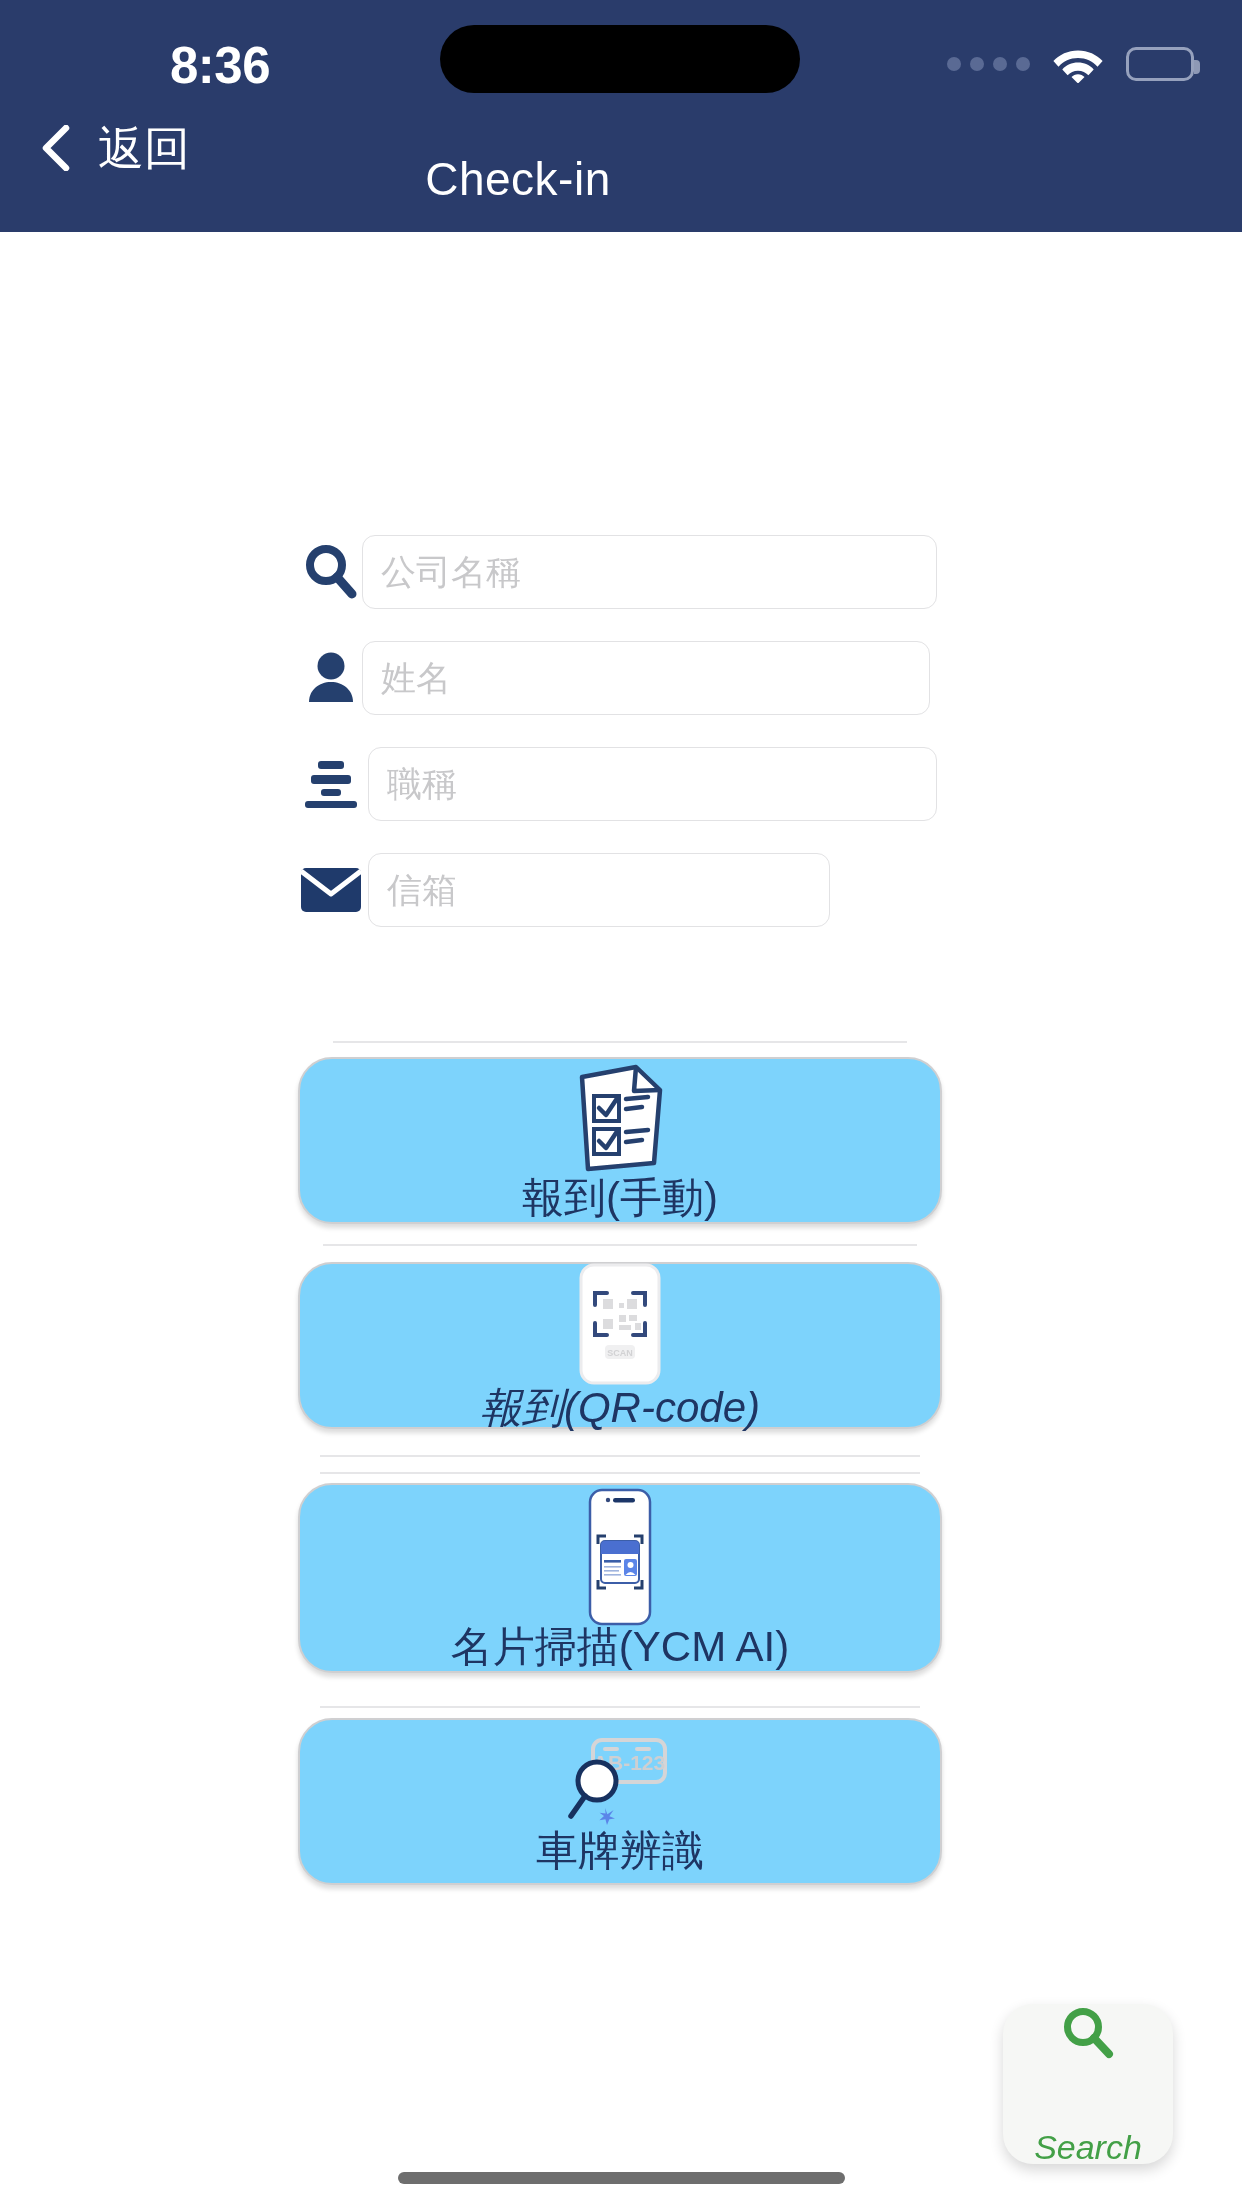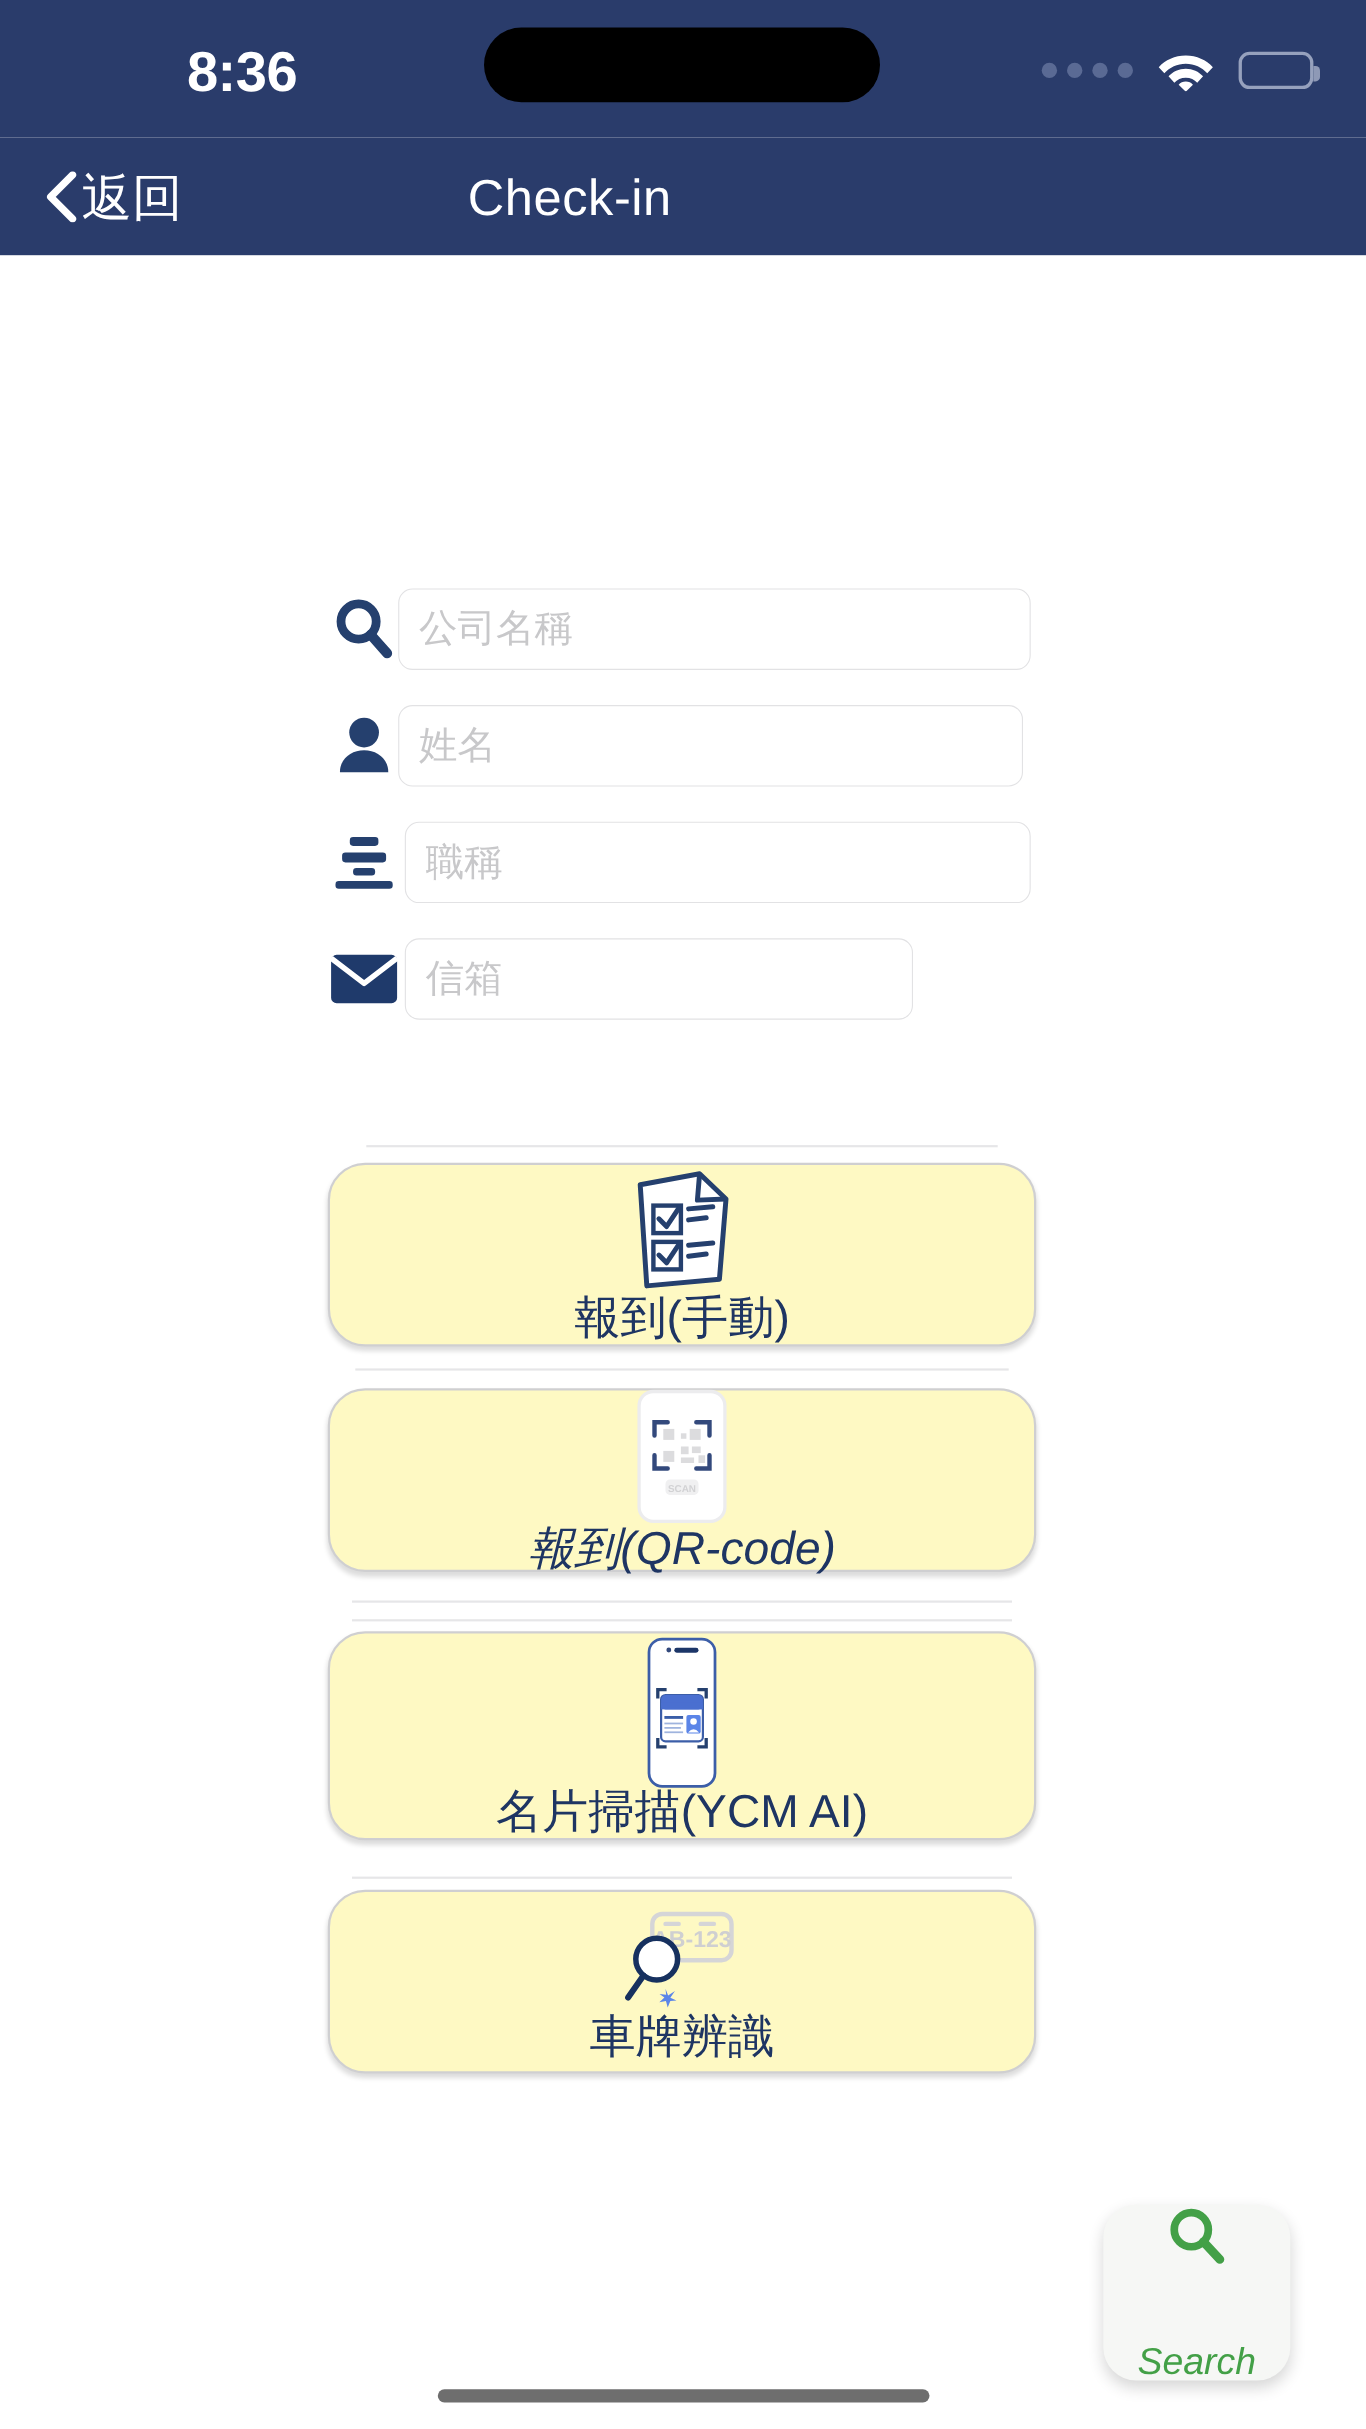--- a/index.html
+++ b/index.html
@@ -45,21 +45,21 @@
     border-radius:0 4px 4px 0; background:#8e99b6;
   }
 
   
   .navbar{
     position:absolute; left:0; top:125px; width:1242px; height:107px;
     background:#2a3c6b;
   }
   .nav-back{
     position:absolute; left:20px; top:0; height:107px;
-    display:flex; align-items:center; gap:2px; padding:0 18px;
+    display:flex; align-items:flex-start; gap:26px; padding:0 18px;
     cursor:pointer;
   }
   .chev-ico{ width:34px; height:46px; display:block; }
   .nav-back-label{
     color:#ffffff; font-size:46px; font-weight:500; line-height:1;
   }
   .nav-title{
     position:absolute; left:0; top:0; width:1036px; height:107px;
     display:flex; align-items:center; justify-content:center;
     color:#ffffff; font-size:46px; font-weight:400; letter-spacing:0.5px;
@@ -96,21 +96,21 @@
   .f4 .field-icon{ left:288px; }
   .f4 .field-input{ left:368px; width:462px; }
 
   
   .divider{
     position:absolute; height:2px; background:#e6e6e8;
   }
 
   .action-btn{
     position:absolute;
-    background:#fef9c3;
+    background:#7dd3fc;
     border:2px solid #cfcfd1;
     border-radius:34px;
     box-shadow:0 4px 5px rgba(0,0,0,0.14);
     display:flex; flex-direction:column;
     align-items:center; justify-content:center;
     cursor:pointer;
   }
   .action-icon{ display:flex; align-items:center; justify-content:center; }
   .action-label{
     color:#1e3563; font-weight:500; line-height:1;

